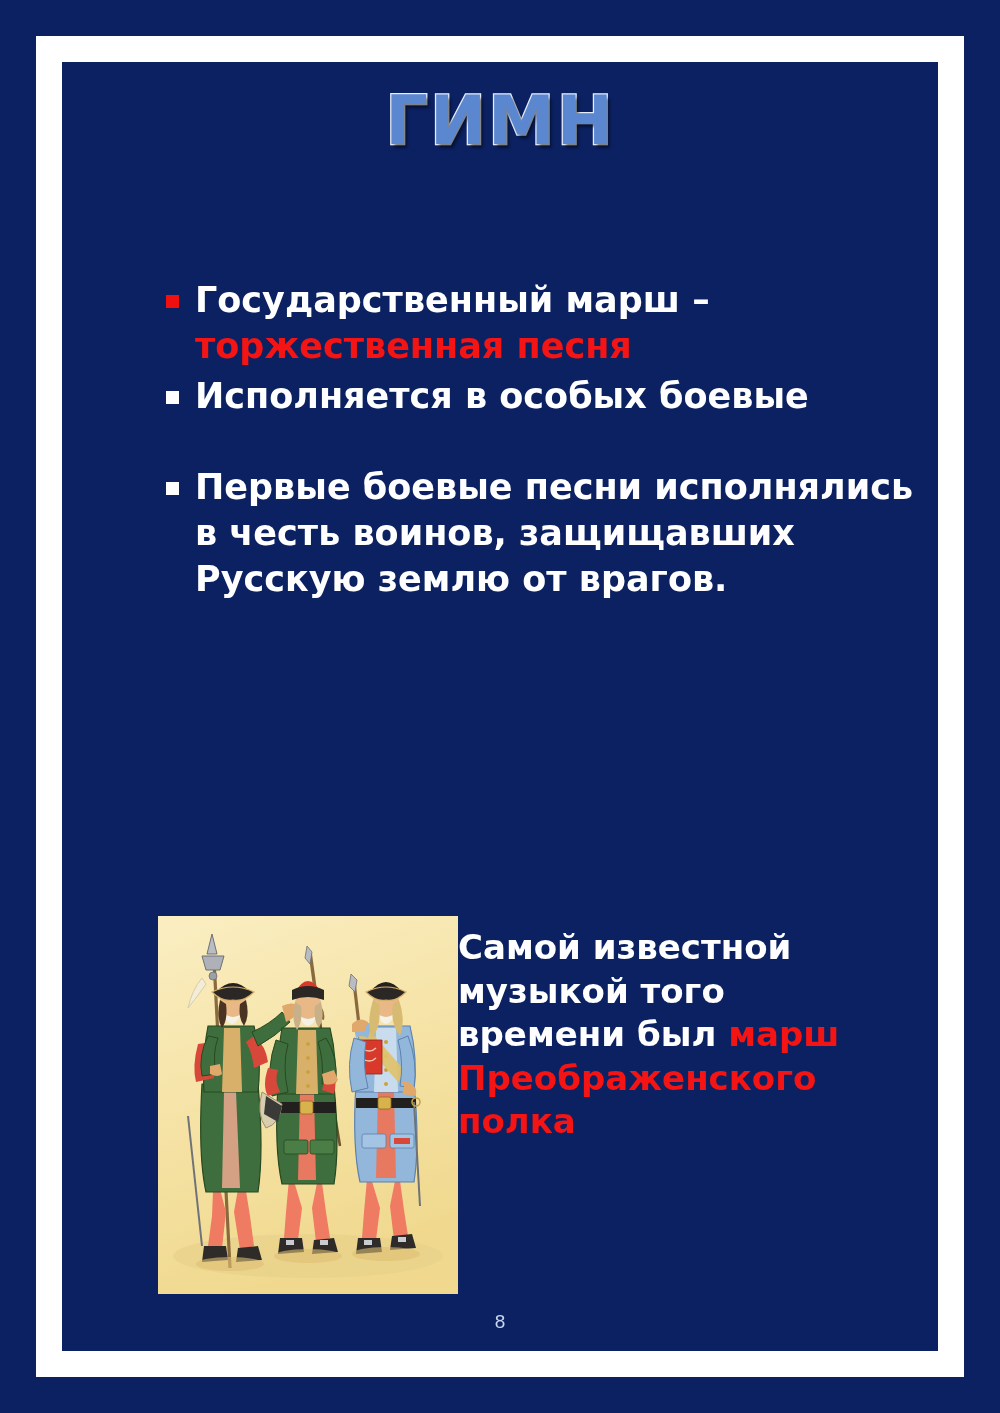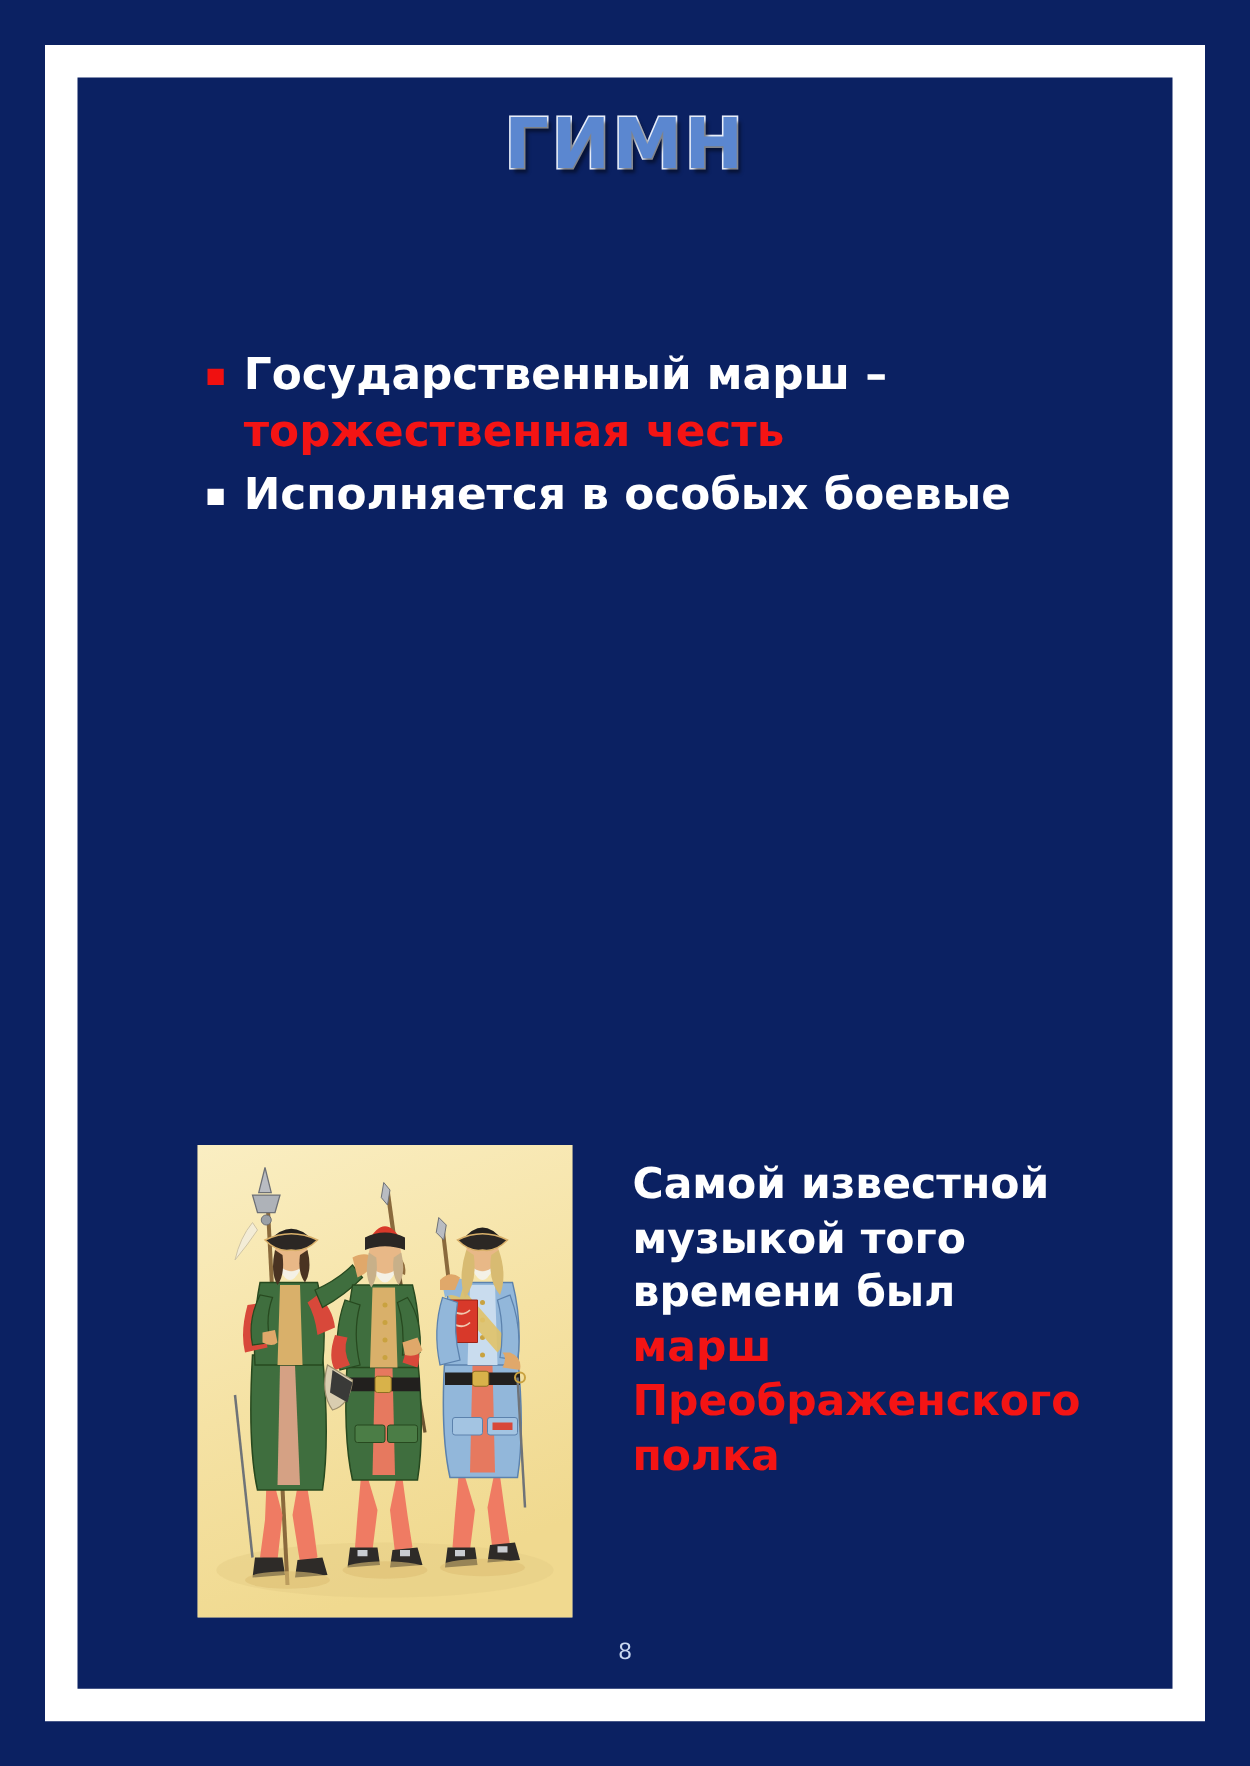--- a/index.html
+++ b/index.html
@@ -97,21 +97,21 @@
 
   
   .slide-title {
     position: absolute;
     left: 0;
     right: 0;
     top: 26px;
     text-align: center;
     font-family: "DejaVu Sans", sans-serif;
     font-weight: 700;
-    font-size: 56px;
+    font-size: 67px;
     line-height: 1;
     letter-spacing: 2px;
     color: #5b87d0;
     -webkit-text-stroke: 2.5px #e8eef9;
     paint-order: stroke fill;
     text-shadow: 3px 4px 3px rgba(0,0,0,0.45);
   }
 
   
   .bullet-list {
@@ -164,21 +164,20 @@
     flex: 0 0 auto;
     width: 300px;
     height: 378px;
     position: relative;
     overflow: hidden;
     background: #f6e3a8;
   }
 
   .caption-block {
     flex: 1 1 auto;
-    margin-left: 48px;
     font-family: "DejaVu Sans", sans-serif;
     font-weight: 700;
     font-size: 34px;
     line-height: 1.28;
     color: #ffffff;
     padding-top: 10px;
   }
   .caption-block .accent-red { color: #f41414; }
 
   
@@ -280,30 +279,34 @@
   </div>
 
   <div class="content-area">
 
     <div class="slide-title">ГИМН</div>
 
     <div class="bullet-list">
 
       <div class="bullet-item">
         <span class="bullet-marker red"></span>
-        <span class="bullet-text"><span>Государственный марш – </span><span class="accent-red">торжественная честь</span></span>
+        <span class="bullet-text"><span>Государственный марш – </span><span class="accent-red">торжественная песня</span></span>
       </div>
 
       <div class="bullet-item">
         <span class="bullet-marker"></span>
         <span class="bullet-text">Исполняется в особых боевые</span>
       </div>
 
       <div class="spacer-md"></div>
 
+      <div class="bullet-item">
+        <span class="bullet-marker"></span>
+        <span class="bullet-text">Первые боевые песни исполнялись в честь воинов, защищавших Русскую землю от врагов.</span>
+      </div>
 
       <div class="spacer-md"></div>
 
 
     </div>
 
     <div class="bottom-row">
 
       <div class="picture-frame">
         <svg class="painting" viewBox="0 0 300 378" preserveAspectRatio="none">

